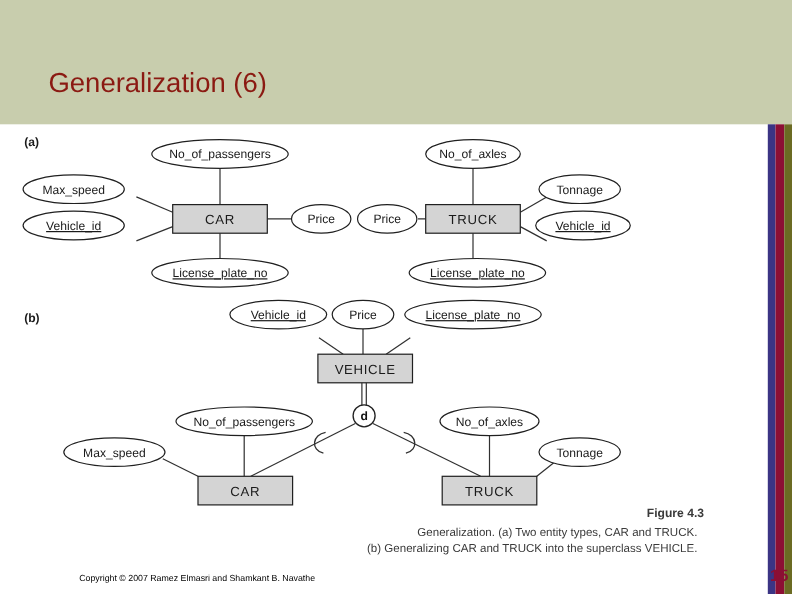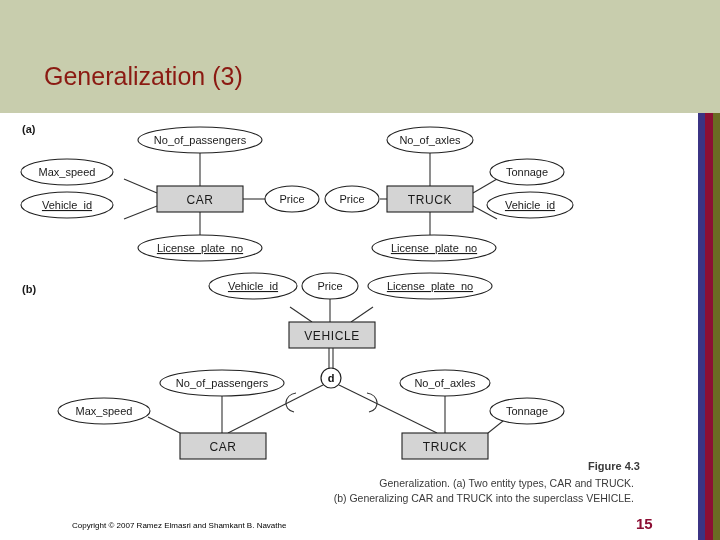--- a/index.html
+++ b/index.html
@@ -39,21 +39,21 @@
 
   
   .footer-copyright{
     position:absolute;left:72px;top:521px;
     font-size:8px;line-height:10px;color:#000000;
     font-family:"Liberation Sans", sans-serif;
     white-space:nowrap;
     text-align:center;
   }
   .footer-pagenum{
-    position:absolute;left:636px;top:515px;
+    position:absolute;left:700px;top:515px;
     font-size:15px;font-weight:bold;color:#8c0f34;
     font-family:"Liberation Sans", sans-serif;
   }
 
   
   .lbl-part{font:bold 11px "Liberation Sans", sans-serif;fill:#1a1a1a;}
   .lbl-attr{font:11px "Liberation Sans", sans-serif;fill:#1a1a1a;}
   .lbl-ent{font:12px "Liberation Sans", sans-serif;fill:#1a1a1a;letter-spacing:0.6px;}
   .lbl-d{font:bold 11px "Liberation Sans", sans-serif;fill:#111;}
   .cap-title{font:bold 11px "Liberation Sans", sans-serif;fill:#3a3a3a;}
@@ -64,21 +64,21 @@
   .conn{stroke:#303030;stroke-width:1.1;fill:none;}
   .circ-d{fill:#ffffff;stroke:#202020;stroke-width:1.2;}
   .subset{stroke:#303030;stroke-width:1.2;fill:none;}
 </style>
 </head>
 <body>
 
 <div id="slide">
 
   <div class="header-band"></div>
-  <div class="slide-title">Generalization (3)</div>
+  <div class="slide-title">Generalization (6)</div>
 
   <div class="stripe stripe-blue"></div>
   <div class="stripe stripe-maroon"></div>
   <div class="stripe stripe-olive"></div>
 
   <div class="figure-area">
     <svg class="er" width="698" height="400" viewBox="0 0 698 400">
 
       <text class="lbl-part" x="22" y="20">(a)</text>
 

